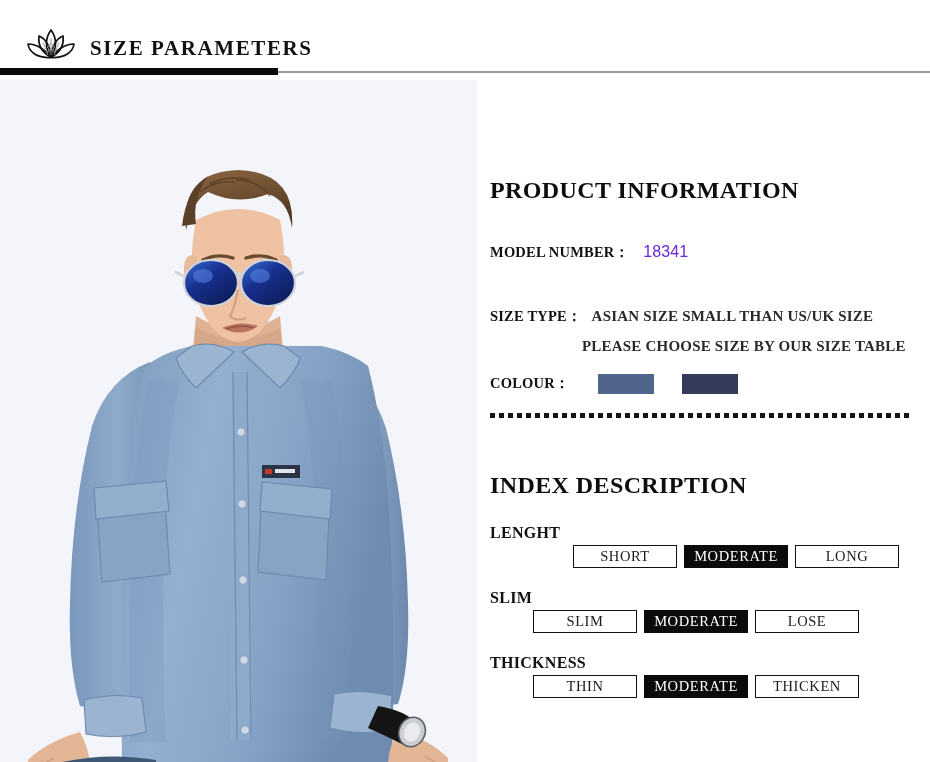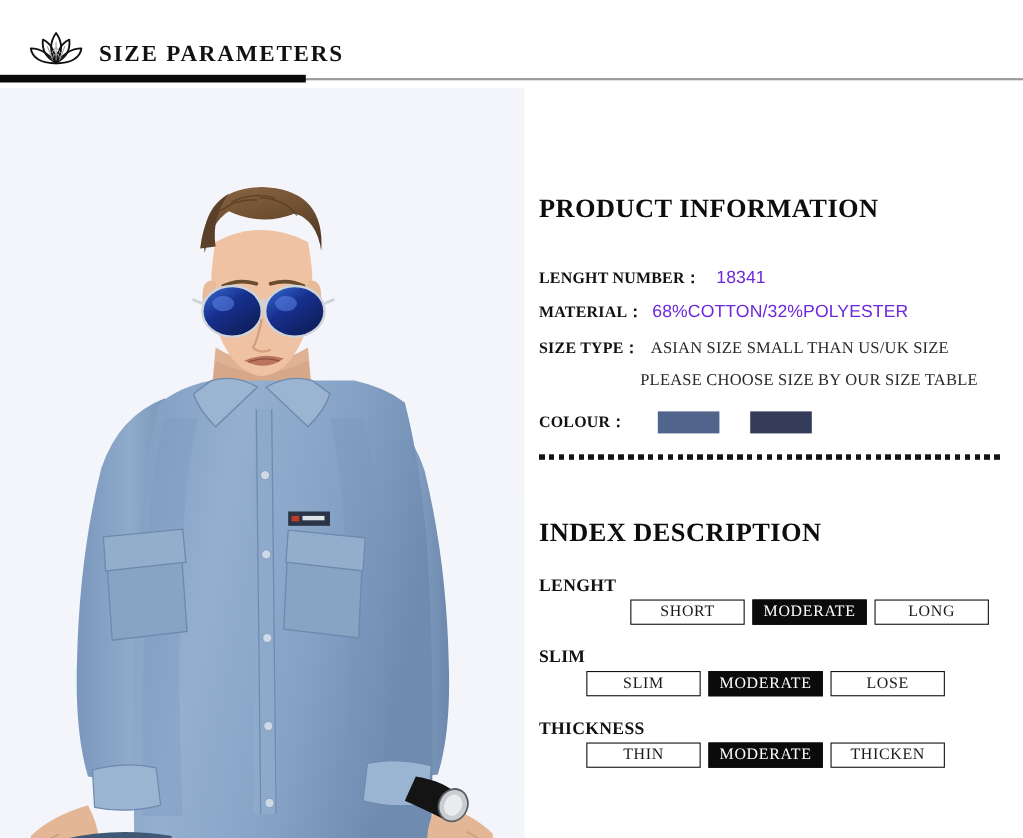--- a/index.html
+++ b/index.html
@@ -42,21 +42,21 @@
   .lbl{
     font-family:"Liberation Serif", serif;
     font-size:14.5px;font-weight:bold;color:#111;letter-spacing:.2px;
   }
   .val-sans{
     font-family:"Liberation Sans", sans-serif;
     font-size:16px;font-weight:400;color:#6d28d9;letter-spacing:.1px;
   }
   .val-serif{
     font-family:"Liberation Serif", serif;
-    font-size:15px;font-weight:400;color:#2a2a2a;letter-spacing:.2px;
+    font-size:15px;font-weight:700;color:#2a2a2a;letter-spacing:.2px;
   }
 
   .r-model{left:13px;top:163px;}
   .r-material{left:13px;top:194px;}
   .r-sizetype{left:13px;top:227px;}
   .r-sizetype2{left:105px;top:257px;}
   .r-colour{left:13px;top:294px;}
 
   .sw{display:inline-block;width:56px;height:20px;vertical-align:middle;}
   .sw-gap{display:inline-block;width:20px;}
@@ -255,28 +255,24 @@
       <path d="M226 249 q14 -5 28 -1" stroke="#8d4e3f" stroke-width="1.2" fill="none"></path>
       <path d="M224 254 q16 8 32 -2 q-16 10 -32 2 Z" fill="#d79b83"></path>
     </svg>
   </div>
 
   <div class="info">
 
     <div class="h-product">PRODUCT   INFORMATION</div>
 
     <div class="row r-model">
-      <span class="lbl">LENGHT NUMBER：</span>
+      <span class="lbl">MODEL NUMBER：</span>
       <span class="val-sans" style="margin-left:10px;">18341</span>
     </div>
 
-    <div class="row r-material">
-      <span class="lbl">MATERIAL：</span>
-      <span class="val-sans" style="margin-left:4px;">68%COTTON/32%POLYESTER</span>
-    </div>
 
     <div class="row r-sizetype">
       <span class="lbl">SIZE TYPE：</span>
       <span class="val-serif" style="margin-left:6px;">ASIAN SIZE SMALL THAN US/UK SIZE</span>
     </div>
 
     <div class="row r-colour">
       <span class="lbl">COLOUR：</span>
       <span class="sw-gap"></span>
       <span class="sw" id="sw0" style="background: rgb(81, 100, 139);"></span>

